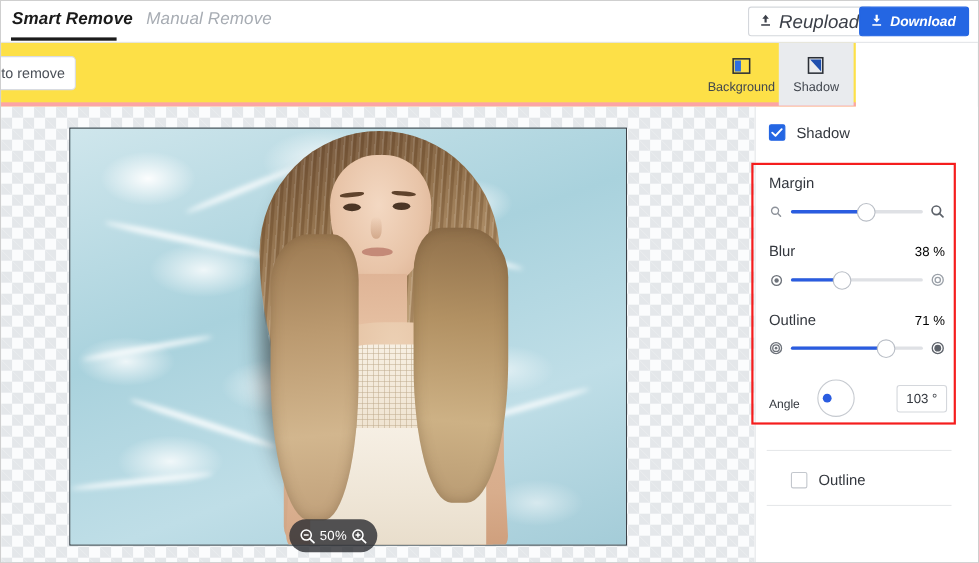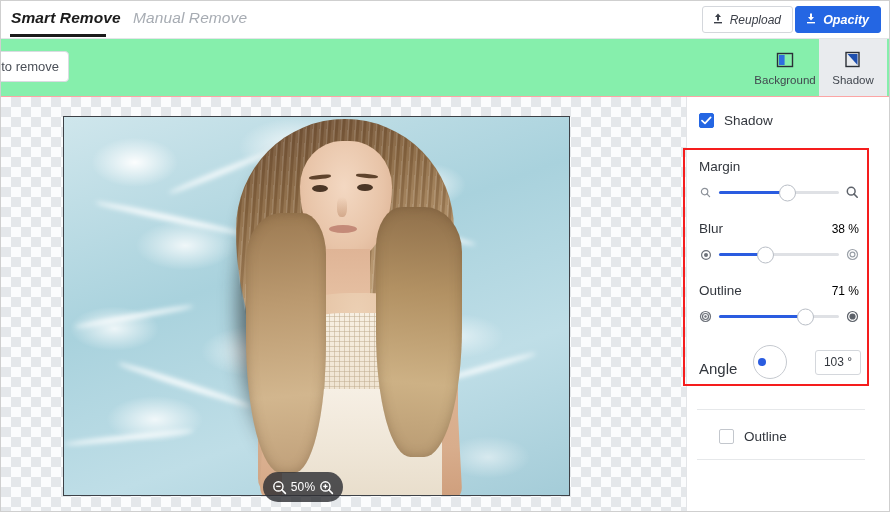--- a/index.html
+++ b/index.html
@@ -67,21 +67,21 @@
     right: 96px;
     top: 5px;
     height: 27px;
     padding: 0 11px 0 9px;
     display: flex;
     align-items: center;
     gap: 6px;
     background: #ffffff;
     border: 1px solid #d4d7dc;
     border-radius: 3px;
-    font-size: 12px;
+    font-size: 17px;
     color: #3c4049;
     box-sizing: border-box;
     cursor: pointer;
   }
   .btn-download {
     position: absolute;
     right: 8px;
     top: 5px;
     height: 27px;
     padding: 0 11px 0 9px;
@@ -95,24 +95,24 @@
     color: #ffffff;
     font-weight: bold;
     box-sizing: border-box;
     cursor: pointer;
   }
 
   
   .subbar {
     position: absolute;
     left: 0; top: 38px;
-    width: 888px;
+    width: 777px;
     height: 58px;
-    background: #86efac;
-    border-bottom: 1px solid #fca5a5;
+    background: #fde047;
+    border-bottom: 4px solid #fca5a5;
     box-sizing: border-box;
   }
   .to-remove-btn {
     position: absolute;
     left: -52px;
     top: 12px;
     width: 120px;
     height: 31px;
     background: #ffffff;
     border: 1px solid #d9dce1;
@@ -402,21 +402,21 @@
   .endicon { width: 13px; height: 13px; display: flex; align-items: center; justify-content: center; }
 
   .angle-row {
     position: absolute;
     left: 12px;
     top: 248px;
     width: 162px;
     display: flex;
     align-items: center;
   }
-  .angle-label { font-size: 15px; color: #33373e; margin-top: 12px; }
+  .angle-label { font-size: 11px; color: #33373e; margin-top: 12px; }
   .dial {
     position: relative;
     width: 32px; height: 32px;
     margin-left: 16px;
     border: 1.5px solid #c6cad0;
     border-radius: 50%;
     background: #ffffff;
     cursor: pointer;
   }
   .dial .dot {
@@ -465,21 +465,21 @@
       <span>Reupload</span>
     </div>
 
     <div class="btn-download">
       <span>
         <svg width="12" height="13" viewBox="0 0 12 13">
           <path d="M6 8.5 L3 5 H5 V1.5 H7 V5 H9 Z" fill="#ffffff"></path>
           <rect x="2" y="10" width="8" height="1.4" fill="#ffffff"></rect>
         </svg>
       </span>
-      <span>Opacity</span>
+      <span>Download</span>
     </div>
   </div>
 
   <div class="subbar">
     <div class="to-remove-btn">to remove</div>
 
     <div class="tool-group">
       <div class="tool">
         <span class="ticon">
           <svg width="18" height="16" viewBox="0 0 18 16">

